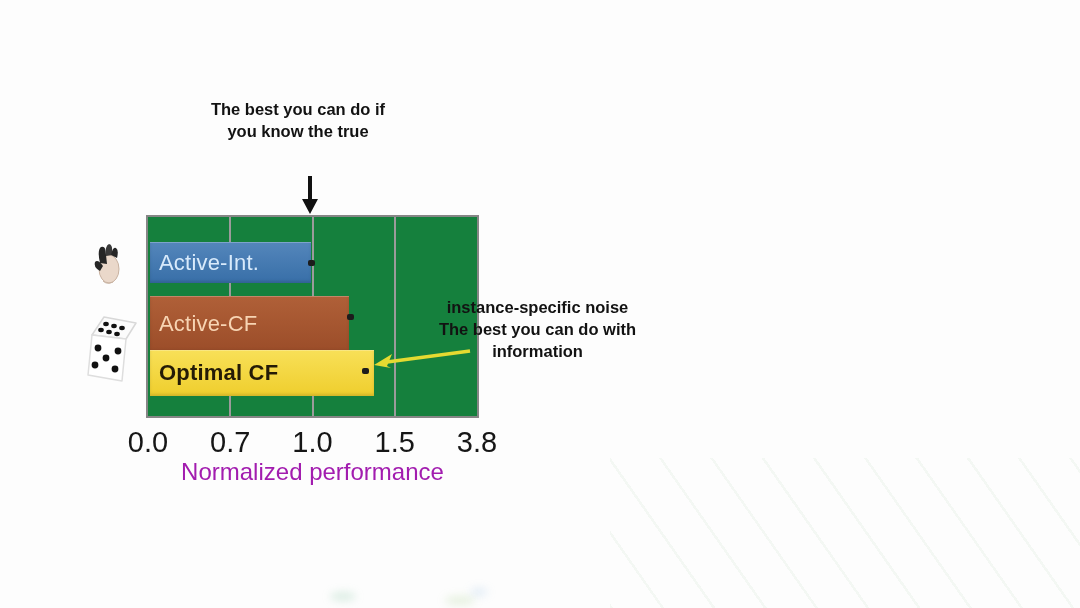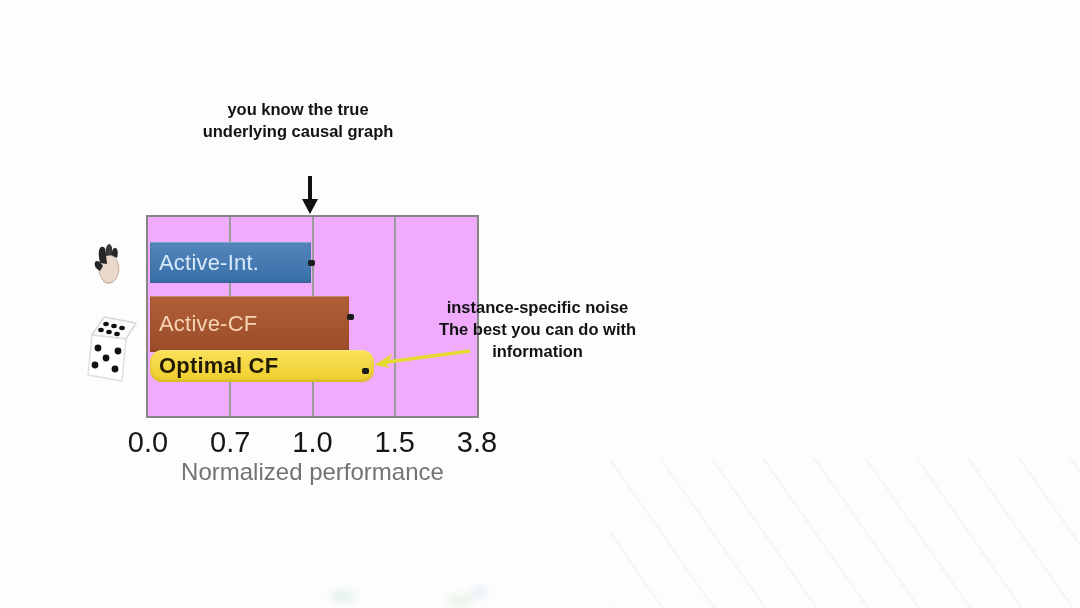--- a/index.html
+++ b/index.html
@@ -3,34 +3,34 @@
 <meta charset="utf-8">
 <style>
   html,body{margin:0;padding:0;background:#ffffff;}
   .slide{
     position:relative;width:1080px;height:608px;background:#fdfdfd;overflow:hidden;
     font-family:"Liberation Sans","DejaVu Sans",sans-serif;color:#111;
   }
   
   .plot-area{
     position:absolute;left:146px;top:215px;width:333px;height:203px;
-    border:2px solid #868686;background:#f0abfc;box-sizing:border-box;
+    border:2px solid #868686;background:#15803d;box-sizing:border-box;
   }
   .gridline{position:absolute;top:0;bottom:0;width:2px;background:#9b9b9b;}
   .bar{
     position:absolute;left:2px;height:41px;display:flex;align-items:center;
     box-shadow:inset 0 1px 0 rgba(255,255,255,.25), inset 0 -2px 3px rgba(0,0,0,.12);
   }
   .bar-label{padding-left:9px;font-size:22px;letter-spacing:.2px;white-space:nowrap;}
   .marker{position:absolute;width:7px;height:6px;background:#1c1c1c;border-radius:2px;}
   
   .xtick-row{position:absolute;left:146px;top:426px;width:333px;height:30px;}
   .xtick{position:absolute;transform:translateX(-50%);font-size:29px;color:#161616;}
   .xlabel{position:absolute;left:146px;top:458px;width:333px;text-align:center;
-          font-size:24px;color:#737373;}
+          font-size:24px;color:#a21caf;}
   
   .annotation{position:absolute;text-align:center;font-weight:bold;font-size:16.5px;
               line-height:22px;color:#121212;}
   .annotation-top{left:148px;top:98px;width:300px;}
   .annotation-right{left:415px;top:296px;width:245px;}
   .arrow-svg{position:absolute;}
   
   .citation{position:absolute;left:555px;top:567px;width:395px;text-align:right;
             font-style:italic;font-size:16px;color:#4c4c4c;}
   
@@ -44,22 +44,22 @@
     opacity:.75;pointer-events:none;
   }
   .smudge{position:absolute;border-radius:50%;filter:blur(4px);pointer-events:none;}
 </style>
 </head>
 <body>
 
 <div class="slide">
 
   <div class="annotation annotation-top">
+    <div>The best you can do if</div>
     <div>you know the true</div>
-    <div>underlying causal graph</div>
   </div>
 
   <svg class="arrow-svg" style="left:301px;top:175px" width="18" height="40" viewBox="0 0 18 40">
     <line x1="9" y1="1" x2="9" y2="26" stroke="#111" stroke-width="4"></line>
     <polygon points="1,24 17,24 9,39" fill="#111"></polygon>
   </svg>
 
   <div class="hand-wrap">
     <svg width="34" height="46" viewBox="0 0 34 46">
       <ellipse cx="18" cy="28" rx="10" ry="14" fill="#ead8ca" stroke="#c9b3a2" stroke-width="1"></ellipse>
@@ -96,21 +96,21 @@
       <div class="gridline" style="left: 163.5px; background: rgb(155, 155, 155);"></div>
       <div class="gridline" style="left: 245.75px; background: rgb(155, 155, 155);"></div>
       <div class="bar" style="top: 25px; height: 41px; width: 161.21px; background: linear-gradient(rgb(84, 134, 187), rgb(56, 111, 168));">
         <span class="bar-label" style="color: rgb(216, 234, 251);">Active-Int.</span>
       </div>
       <div class="marker" style="left: 159.855px; top: 42.5px; background: rgb(28, 28, 28);"></div>
       <div class="bar" style="top: 79px; height: 56px; width: 199.045px; background: linear-gradient(rgb(176, 96, 56), rgb(155, 77, 41));">
         <span class="bar-label" style="color: rgb(247, 212, 179);">Active-CF</span>
       </div>
       <div class="marker" style="left: 199.335px; top: 96.5px; background: rgb(28, 28, 28);"></div>
-      <div class="bar" style="top: 133px; height: 32px; width: 223.72px; background: linear-gradient(rgb(248, 224, 88), rgb(239, 206, 45)); border-radius: 12px;">
+      <div class="bar" style="top: 133px; height: 46px; width: 223.72px; background: linear-gradient(rgb(248, 224, 88), rgb(239, 206, 45));">
         <span class="bar-label" style="color: rgb(36, 27, 6); font-weight: bold;">Optimal CF</span>
       </div>
       <div class="marker" style="left: 214.14px; top: 150.5px; background: rgb(28, 28, 28);"></div>
     </div>
 
   <div class="xtick-row">
       <span class="xtick" style="left: 2px;">0.0</span>
       <span class="xtick" style="left: 84.25px;">0.7</span>
       <span class="xtick" style="left: 166.5px;">1.0</span>
       <span class="xtick" style="left: 248.75px;">1.5</span>

